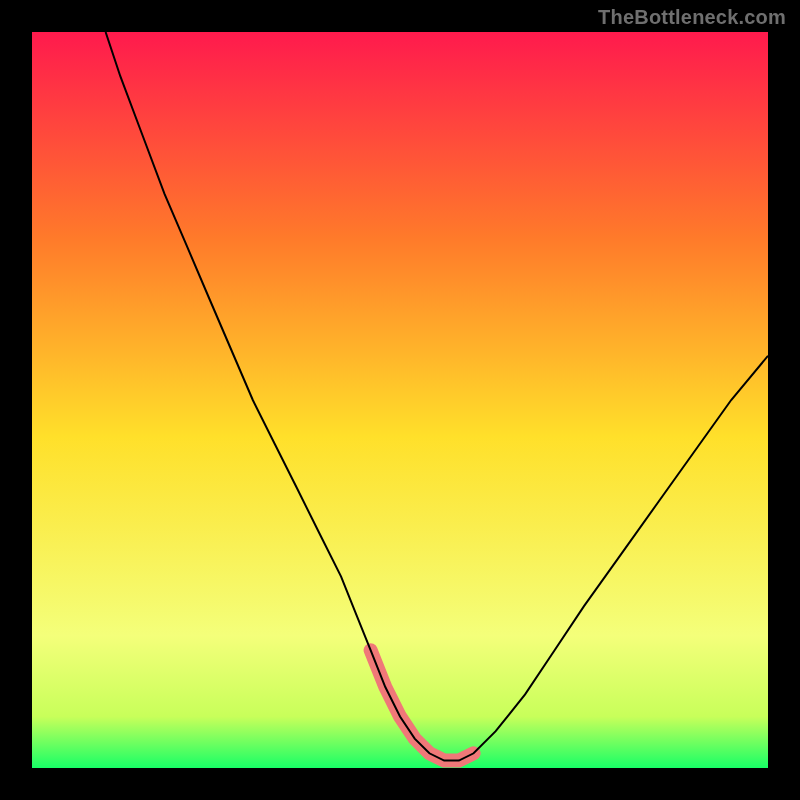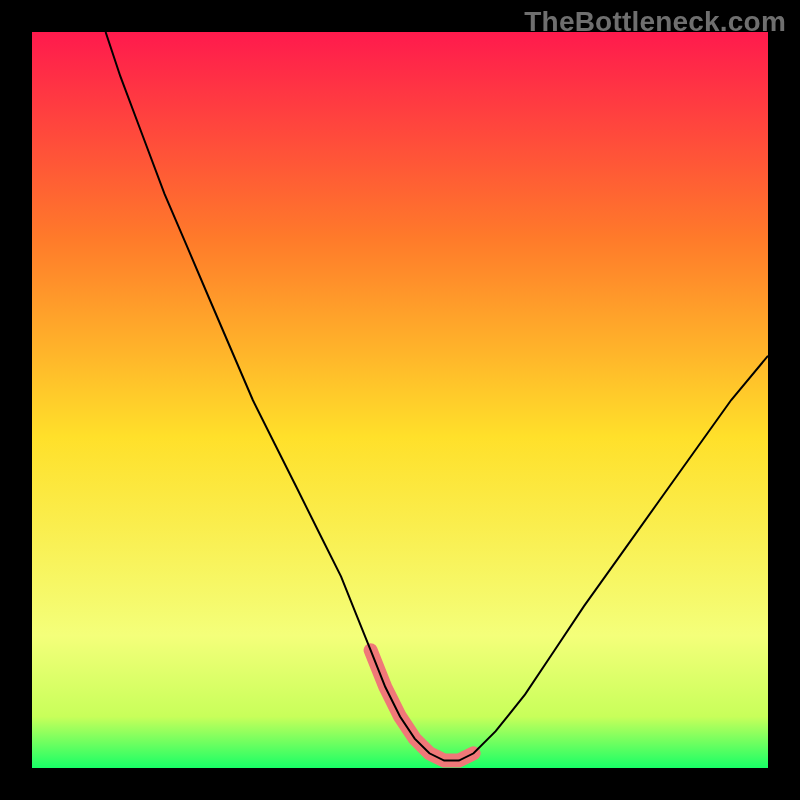--- a/index.html
+++ b/index.html
@@ -22,21 +22,21 @@
     top: 32px;
     width: 736px;
     height: 736px;
     overflow: hidden;
   }
   .watermark {
     position: absolute;
     top: 6px;
     right: 14px;
     color: #6f6f6f;
-    font-size: 28px;
+    font-size: 20px;
     font-weight: 600;
     letter-spacing: 0.2px;
     user-select: none;
   }
   svg { display: block; }
 </style>
 </head>
 <body>
 
 <div class="frame">

